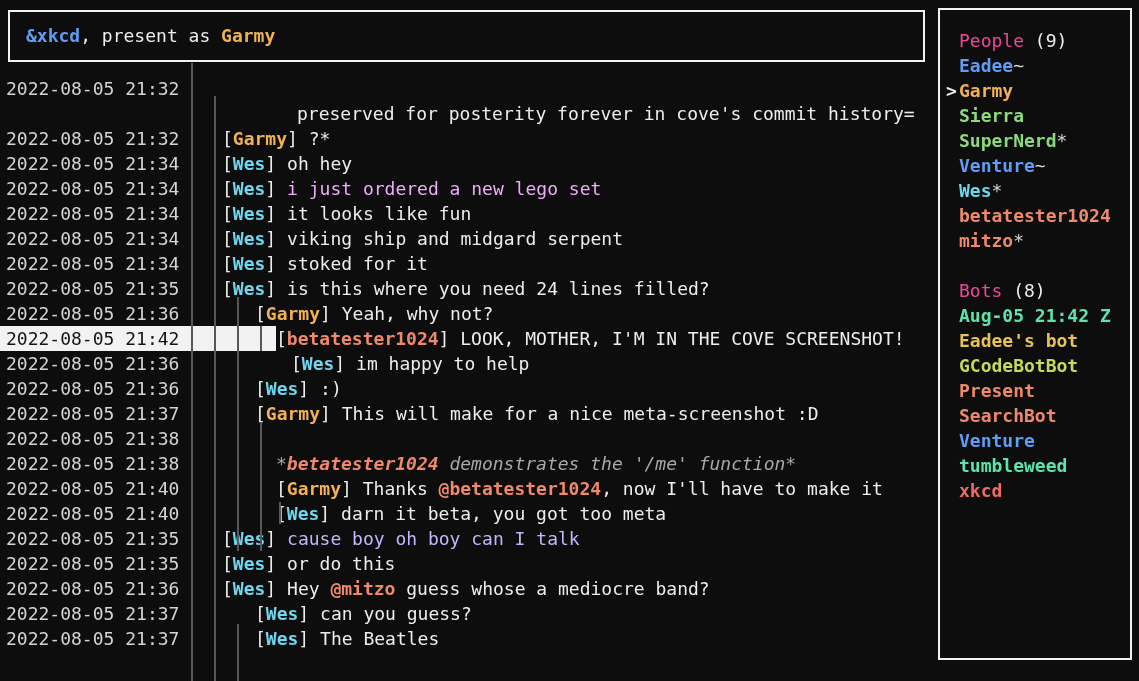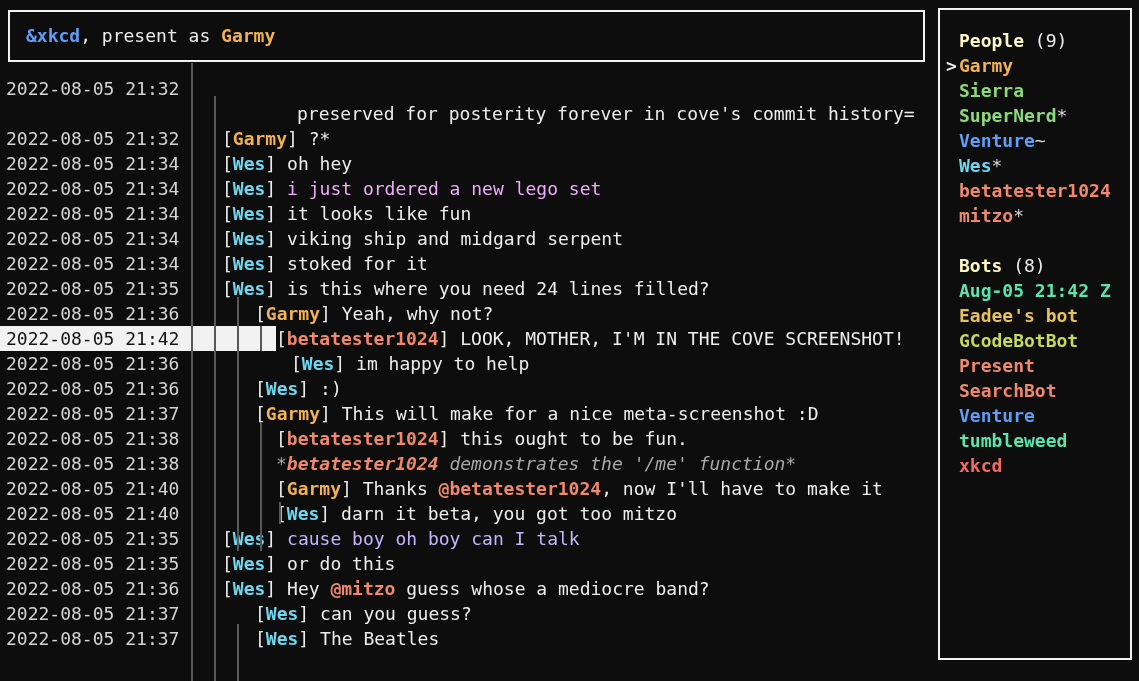--- a/index.html
+++ b/index.html
@@ -52,21 +52,21 @@
   #sidebar {
     position:absolute; left:938px; top:8px;
     width:194px; height:652px;
     border:2px solid #f2f2f2;
     padding:18px 0 0 6px;
   }
   .sb-line { height:25px; line-height:25px; white-space:pre; }
   .sb-prefix { display:inline-block; width:13px; font-weight:bold; color:#ededed; }
   .sb-name { font-weight:bold; }
   .sb-suffix { color:#d8d8d8; }
-  .sb-title { font-weight:bold; color:#fef9c3; }
+  .sb-title { font-weight:normal; color:#ec4899; }
   .sb-count { font-weight:normal; color:#ededed; }
 </style>
 </head>
 <body>
 
 <div id="header-box"><span class="bold" style="color:#5f9df6">&amp;xkcd</span><span>, present as </span><span class="bold" style="color:#f2b254">Garmy</span></div>
 
 <div id="chat">
   <div id="chat-rows">
       <div class="row"><div class="ts">2022-08-05 21:32</div></div>
@@ -76,43 +76,44 @@
       <div class="row"><div class="ts">2022-08-05 21:34</div><div class="msg" style="margin-left: 30px;"><span style="color: rgb(237, 237, 237);">[</span><span style="color: rgb(112, 215, 240); font-weight: bold;">Wes</span><span style="color: rgb(237, 237, 237);">] </span><span style="color: #f0abfc;">i just ordered a new lego set</span></div></div>
       <div class="row"><div class="ts">2022-08-05 21:34</div><div class="msg" style="margin-left: 30px;"><span style="color: rgb(237, 237, 237);">[</span><span style="color: rgb(112, 215, 240); font-weight: bold;">Wes</span><span style="color: rgb(237, 237, 237);">] </span><span style="color: rgb(237, 237, 237);">it looks like fun</span></div></div>
       <div class="row"><div class="ts">2022-08-05 21:34</div><div class="msg" style="margin-left: 30px;"><span style="color: rgb(237, 237, 237);">[</span><span style="color: rgb(112, 215, 240); font-weight: bold;">Wes</span><span style="color: rgb(237, 237, 237);">] </span><span style="color: rgb(237, 237, 237);">viking ship and midgard serpent</span></div></div>
       <div class="row"><div class="ts">2022-08-05 21:34</div><div class="msg" style="margin-left: 30px;"><span style="color: rgb(237, 237, 237);">[</span><span style="color: rgb(112, 215, 240); font-weight: bold;">Wes</span><span style="color: rgb(237, 237, 237);">] </span><span style="color: rgb(237, 237, 237);">stoked for it</span></div></div>
       <div class="row"><div class="ts">2022-08-05 21:35</div><div class="msg" style="margin-left: 30px;"><span style="color: rgb(237, 237, 237);">[</span><span style="color: rgb(112, 215, 240); font-weight: bold;">Wes</span><span style="color: rgb(237, 237, 237);">] </span><span style="color: rgb(237, 237, 237);">is this where you need 24 lines filled?</span></div></div>
       <div class="row"><div class="ts">2022-08-05 21:36</div><div class="msg" style="margin-left: 63px;"><span style="color: rgb(237, 237, 237);">[</span><span style="color: rgb(242, 178, 84); font-weight: bold;">Garmy</span><span style="color: rgb(237, 237, 237);">] </span><span style="color: rgb(237, 237, 237);">Yeah, why not?</span></div></div>
       <div class="row hl"><div class="ts">2022-08-05 21:42</div><div class="hlstrip"></div><div class="msg" style="margin-left: 84px;"><span style="color: rgb(237, 237, 237);">[</span><span style="color: rgb(240, 136, 107); font-weight: bold;">betatester1024</span><span style="color: rgb(237, 237, 237);">] </span><span style="color: rgb(237, 237, 237);">LOOK, MOTHER, I'M IN THE COVE SCREENSHOT!</span></div></div>
       <div class="row"><div class="ts">2022-08-05 21:36</div><div class="msg" style="margin-left: 99px;"><span style="color: rgb(237, 237, 237);">[</span><span style="color: rgb(112, 215, 240); font-weight: bold;">Wes</span><span style="color: rgb(237, 237, 237);">] </span><span style="color: rgb(237, 237, 237);">im happy to help</span></div></div>
       <div class="row"><div class="ts">2022-08-05 21:36</div><div class="msg" style="margin-left: 63px;"><span style="color: rgb(237, 237, 237);">[</span><span style="color: rgb(112, 215, 240); font-weight: bold;">Wes</span><span style="color: rgb(237, 237, 237);">] </span><span style="color: rgb(237, 237, 237);">:)</span></div></div>
       <div class="row"><div class="ts">2022-08-05 21:37</div><div class="msg" style="margin-left: 63px;"><span style="color: rgb(237, 237, 237);">[</span><span style="color: rgb(242, 178, 84); font-weight: bold;">Garmy</span><span style="color: rgb(237, 237, 237);">] </span><span style="color: rgb(237, 237, 237);">This will make for a nice meta-screenshot :D</span></div></div>
-      <div class="row"><div class="ts">2022-08-05 21:38</div><div class="msg" style="margin-left: 84px;"><span style="color: rgb(237, 237, 237);">[</span><span style="color: rgb(240, 136, 107); font-weight: bold;">betatester1024</span><span style="color: rgb(237, 237, 237);">] </span><span style="color: rgb(237, 237, 237);">this ought to be fun.</span></div></div>
+      <div class="row"><div class="ts">2022-08-05 21:38</div></div>
       <div class="row"><div class="ts">2022-08-05 21:38</div><div class="msg" style="margin-left: 84px;"><span style="color: rgb(169, 169, 169); font-style: italic;">*</span><span style="color: rgb(240, 136, 107); font-weight: bold; font-style: italic;">betatester1024</span><span style="color: rgb(169, 169, 169); font-style: italic;"> demonstrates the '/me' function</span><span style="color: rgb(169, 169, 169); font-style: italic;">*</span></div></div>
       <div class="row"><div class="ts">2022-08-05 21:40</div><div class="msg" style="margin-left: 84px;"><span style="color: rgb(237, 237, 237);">[</span><span style="color: rgb(242, 178, 84); font-weight: bold;">Garmy</span><span style="color: rgb(237, 237, 237);">] </span><span style="color: rgb(237, 237, 237);">Thanks </span><span style="color: rgb(240, 136, 107); font-weight: bold;">@betatester1024</span><span style="color: rgb(237, 237, 237);">, now I'll have to make it</span></div></div>
-      <div class="row"><div class="ts">2022-08-05 21:40</div><div class="msg" style="margin-left: 84px;"><span style="color: rgb(237, 237, 237);">[</span><span style="color: rgb(112, 215, 240); font-weight: bold;">Wes</span><span style="color: rgb(237, 237, 237);">] </span><span style="color: rgb(237, 237, 237);">darn it beta, you got too mitzo</span></div></div>
+      <div class="row"><div class="ts">2022-08-05 21:40</div><div class="msg" style="margin-left: 84px;"><span style="color: rgb(237, 237, 237);">[</span><span style="color: rgb(112, 215, 240); font-weight: bold;">Wes</span><span style="color: rgb(237, 237, 237);">] </span><span style="color: rgb(237, 237, 237);">darn it beta, you got too meta</span></div></div>
       <div class="row"><div class="ts">2022-08-05 21:35</div><div class="msg" style="margin-left: 30px;"><span style="color: rgb(237, 237, 237);">[</span><span style="color: rgb(112, 215, 240); font-weight: bold;">Wes</span><span style="color: rgb(237, 237, 237);">] </span><span style="color: #c4b5fd;">cause boy oh boy can I talk</span></div></div>
       <div class="row"><div class="ts">2022-08-05 21:35</div><div class="msg" style="margin-left: 30px;"><span style="color: rgb(237, 237, 237);">[</span><span style="color: rgb(112, 215, 240); font-weight: bold;">Wes</span><span style="color: rgb(237, 237, 237);">] </span><span style="color: rgb(237, 237, 237);">or do this</span></div></div>
       <div class="row"><div class="ts">2022-08-05 21:36</div><div class="msg" style="margin-left: 30px;"><span style="color: rgb(237, 237, 237);">[</span><span style="color: rgb(112, 215, 240); font-weight: bold;">Wes</span><span style="color: rgb(237, 237, 237);">] </span><span style="color: rgb(237, 237, 237);">Hey </span><span style="color: rgb(240, 136, 107); font-weight: bold;">@mitzo</span><span style="color: rgb(237, 237, 237);"> guess whose a mediocre band?</span></div></div>
       <div class="row"><div class="ts">2022-08-05 21:37</div><div class="msg" style="margin-left: 63px;"><span style="color: rgb(237, 237, 237);">[</span><span style="color: rgb(112, 215, 240); font-weight: bold;">Wes</span><span style="color: rgb(237, 237, 237);">] </span><span style="color: rgb(237, 237, 237);">can you guess?</span></div></div>
       <div class="row"><div class="ts">2022-08-05 21:37</div><div class="msg" style="margin-left: 63px;"><span style="color: rgb(237, 237, 237);">[</span><span style="color: rgb(112, 215, 240); font-weight: bold;">Wes</span><span style="color: rgb(237, 237, 237);">] </span><span style="color: rgb(237, 237, 237);">The Beatles</span></div></div>
     </div>
   <div id="guides">
       <div class="guide" style="left: 191px; top: -13px; height: 618px;"></div>
       <div class="guide" style="left: 214px; top: 20px; height: 585px;"></div>
       <div class="guide" style="left: 237px; top: 221px; height: 254px;"></div>
       <div class="guide" style="left: 237px; top: 548px; height: 57px;"></div>
       <div class="guide" style="left: 260px; top: 250px; height: 25px;"></div>
       <div class="guide" style="left: 260px; top: 346px; height: 129px;"></div>
       <div class="guide" style="left: 279px; top: 426px; height: 22px;"></div>
     </div>
 </div>
 
 <div id="sidebar">
     <div class="sb-line"><span class="sb-prefix"></span><span class="sb-title">People</span><span class="sb-count"> (9)</span></div>
+    <div class="sb-line"><span class="sb-prefix"></span><span class="sb-name" style="color: rgb(95, 157, 246);">Eadee</span><span class="sb-suffix">~</span></div>
     <div class="sb-line"><span class="sb-prefix">&gt;</span><span class="sb-name" style="color: rgb(242, 178, 84);">Garmy</span><span class="sb-suffix"></span></div>
     <div class="sb-line"><span class="sb-prefix"></span><span class="sb-name" style="color: rgb(139, 217, 122);">Sierra</span><span class="sb-suffix"></span></div>
     <div class="sb-line"><span class="sb-prefix"></span><span class="sb-name" style="color: rgb(139, 217, 122);">SuperNerd</span><span class="sb-suffix">*</span></div>
     <div class="sb-line"><span class="sb-prefix"></span><span class="sb-name" style="color: rgb(95, 157, 246);">Venture</span><span class="sb-suffix">~</span></div>
     <div class="sb-line"><span class="sb-prefix"></span><span class="sb-name" style="color: rgb(112, 215, 240);">Wes</span><span class="sb-suffix">*</span></div>
     <div class="sb-line"><span class="sb-prefix"></span><span class="sb-name" style="color: rgb(240, 136, 107);">betatester1024</span><span class="sb-suffix"></span></div>
     <div class="sb-line"><span class="sb-prefix"></span><span class="sb-name" style="color: rgb(240, 136, 107);">mitzo</span><span class="sb-suffix">*</span></div>
     <div class="sb-line"></div>
     <div class="sb-line"><span class="sb-prefix"></span><span class="sb-title">Bots</span><span class="sb-count"> (8)</span></div>
     <div class="sb-line"><span class="sb-prefix"></span><span class="sb-name" style="color: rgb(92, 227, 174);">Aug-05 21:42 Z</span><span class="sb-suffix"></span></div>

